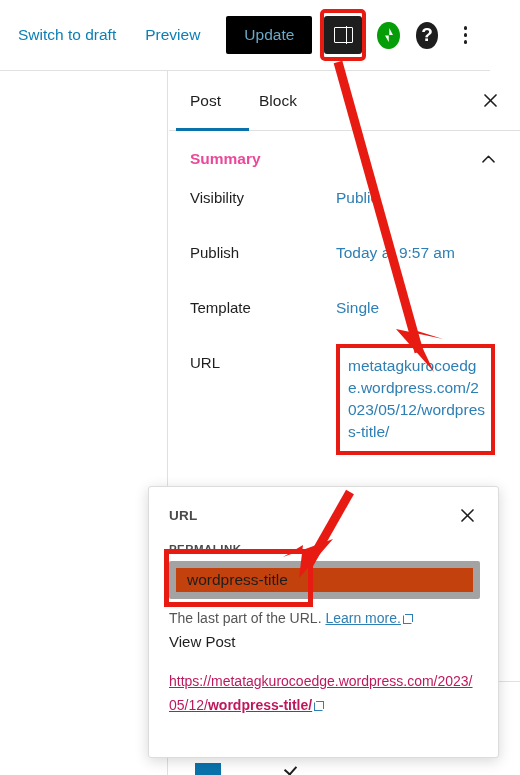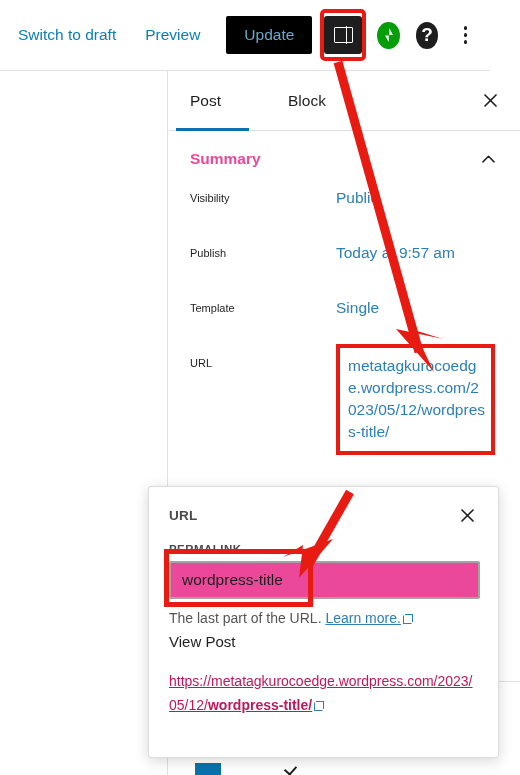--- a/index.html
+++ b/index.html
@@ -140,21 +140,20 @@
     width: 351px; height: 704px;
     background: #ffffff;
   }
 
   #sidebar-tabs {
     height: 60px;
     display: flex;
     align-items: center;
     border-bottom: 1px solid #e0e0e0;
     position: relative;
-    gap: 29px;
   }
   .tab {
     font-size: 15.5px;
     background: none; border: none;
     font-family: inherit;
     cursor: pointer;
     color: #1e1e1e;
     height: 100%;
     padding: 0 14px;
     display: flex; align-items: center;
@@ -199,21 +198,21 @@
 
   .summary-row {
     display: flex;
     align-items: flex-start;
     padding: 0 0 0 21px;
     height: 55px;
   }
   .row-label {
     width: 146px;
     flex: 0 0 146px;
-    font-size: 11px;
+    font-size: 15px;
     color: #1e1e1e;
     line-height: 22px;
   }
   .row-value {
     font-size: 15.5px;
     color: #2e7fb3;
     background: none; border: none;
     font-family: inherit;
     text-align: left;
     cursor: pointer;
@@ -311,27 +310,27 @@
     display: block;
   }
 
   #permalink-field-area {
     position: relative;
     padding: 0 20px;
   }
   #permalink-input {
     width: 311px;
     height: 38px;
-    border: 2px solid #a3a3a3;
+    border: 7px solid #a3a3a3;
     border-radius: 2px;
     font-family: inherit;
     font-size: 15.5px;
     color: #1e1e1e;
     padding: 0 11px;
-    background: #ec4899;
+    background: #c2410c;
     outline: none;
   }
   
   #permalink-highlight {
     position: absolute;
     left: 15px; top: -12px;
     width: 149px; height: 58px;
     border: 5px solid #e81b12;
     pointer-events: none;
     z-index: 2;

